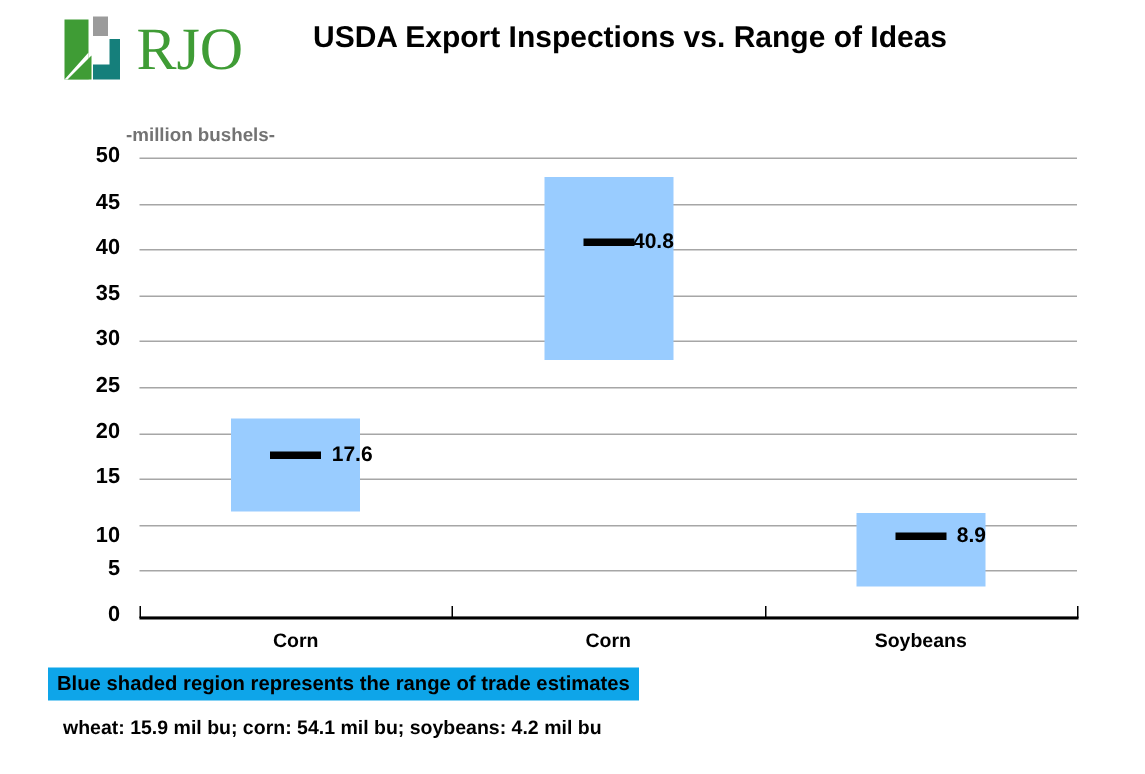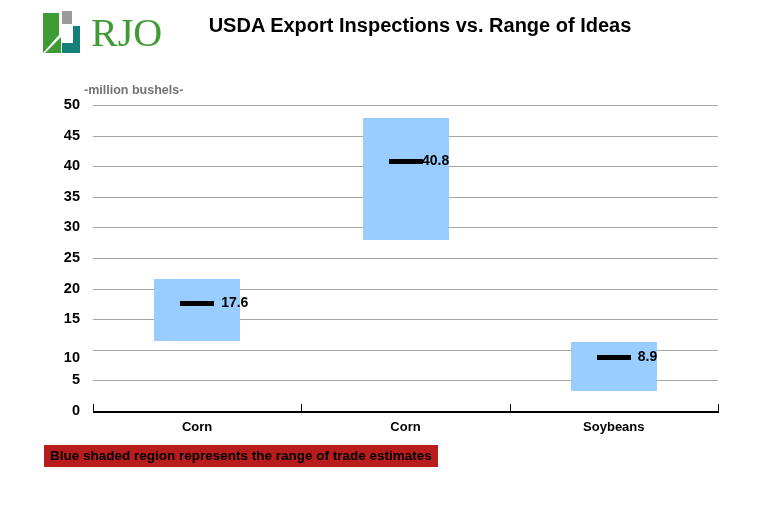--- a/index.html
+++ b/index.html
@@ -130,23 +130,23 @@
     font-size: 13px;
     font-weight: bold;
     color: #000000;
     top: 419px;
     white-space: nowrap;
   }
 
   
   #legend-note {
     position: absolute;
-    left: 44px;
+    left: 32px;
     top: 445px;
-    background: #b91c1c;
+    background: #0ea5e9;
     color: #000000;
     font-size: 13.5px;
     font-weight: bold;
     padding: 3px 6px 4px 6px;
     white-space: nowrap;
   }
   #footnote {
     position: absolute;
     left: 42px;
     top: 475px;
@@ -199,20 +199,21 @@
     <div class="marker" style="left: 295.5px; top: 54.304px; width: 34px; background: rgb(0, 0, 0);"></div>
     <div class="value-label" style="left: 329px; top: 47.304px;">40.8</div>
     <div class="bar" style="left: 477.833px; top: 237.456px; width: 86px; height: 48.96px; background: rgb(153, 204, 255);"></div>
     <div class="marker" style="left: 503.833px; top: 249.532px; width: 34px; background: rgb(0, 0, 0);"></div>
     <div class="value-label" style="left: 544.833px; top: 242.532px;">8.9</div>
   </div>
 <div id="axis-x"></div>
 
 <div id="legend-note">Blue shaded region represents the range of trade estimates</div>
 <div id="footnote">
+  <div>wheat: 15.9 mil bu; corn: 54.1 mil bu; soybeans: 4.2 mil bu</div>
 </div>
 
 <div class="ytick" style="left: 40px; top: 402px;">0</div>
 <div class="ytick" style="left: 40px; top: 371.4px;">5</div>
 <div class="ytick" style="left: 40px; top: 349px;">10</div>
 <div class="ytick" style="left: 40px; top: 310.2px;">15</div>
 <div class="ytick" style="left: 40px; top: 279.6px;">20</div>
 <div class="ytick" style="left: 40px; top: 249px;">25</div>
 <div class="ytick" style="left: 40px; top: 218.4px;">30</div>
 <div class="ytick" style="left: 40px; top: 187.8px;">35</div>

